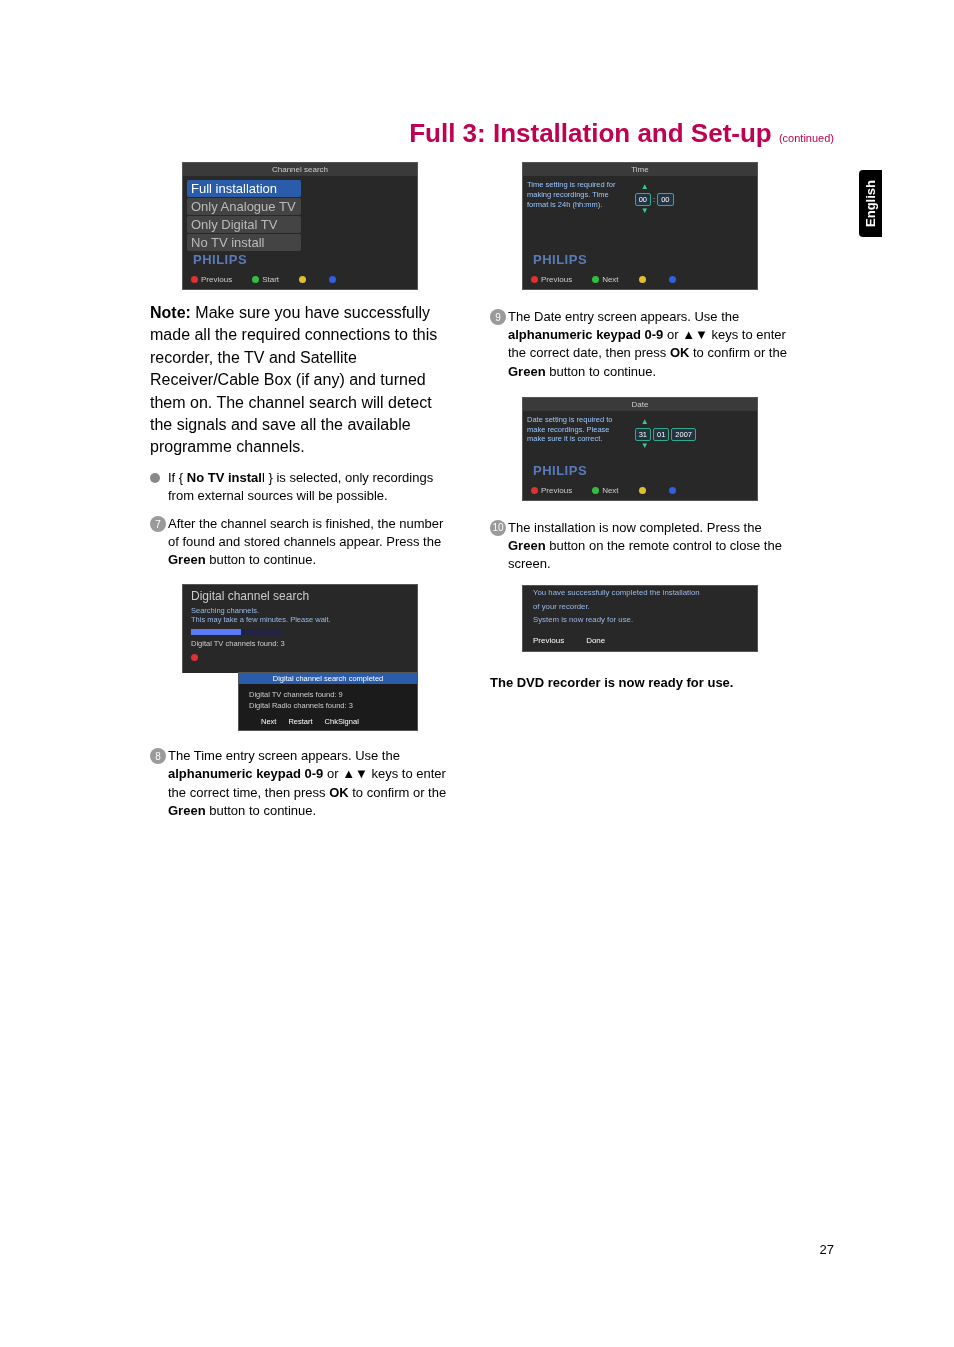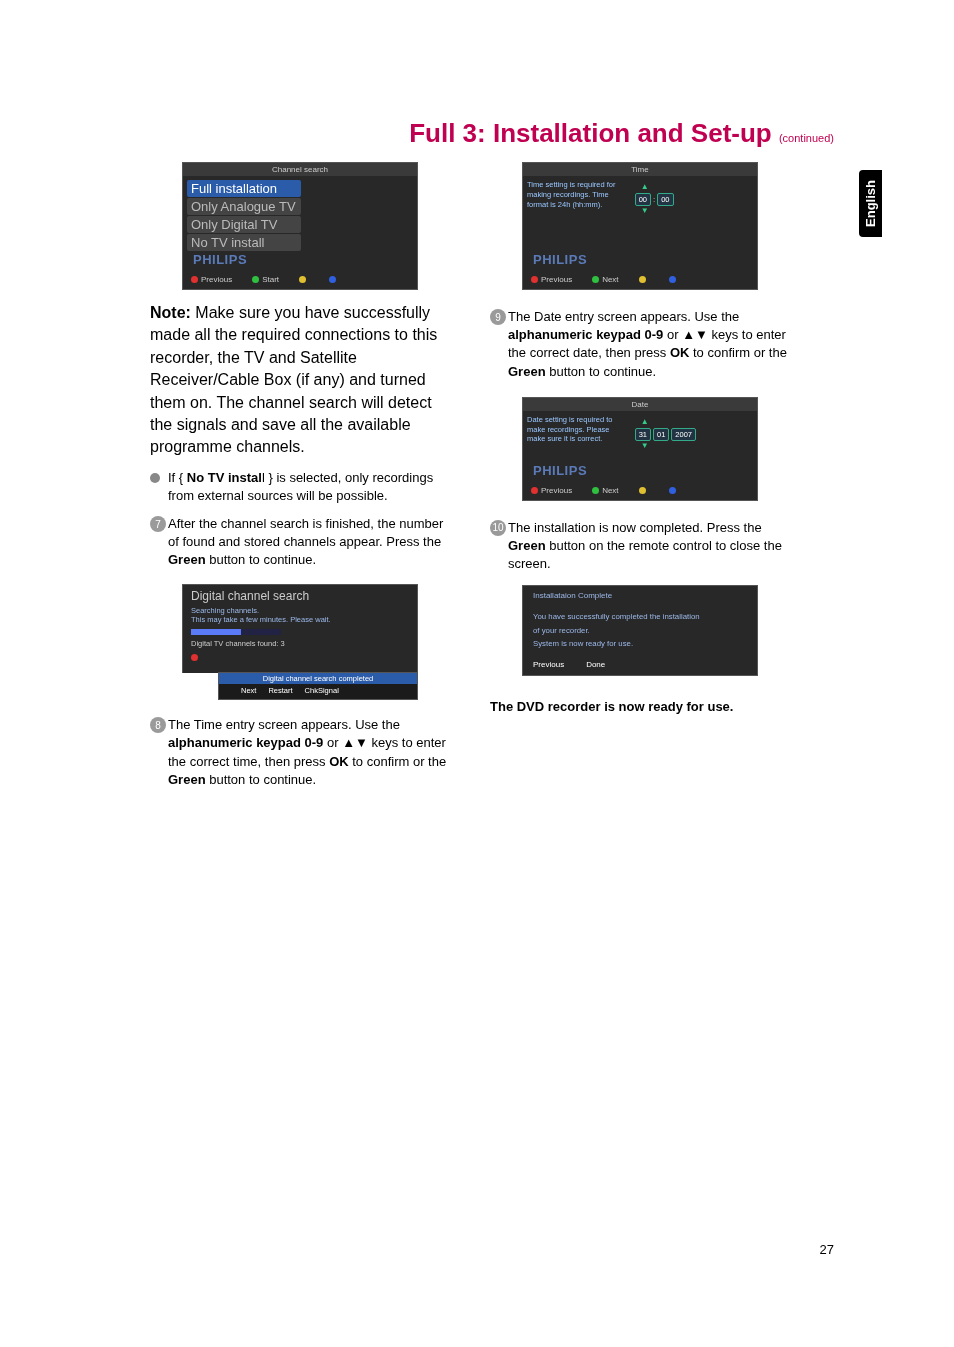--- a/index.html
+++ b/index.html
@@ -173,21 +173,21 @@
   .dcs .top .prog { height:6px; background:#224; margin:4px 0; width:90px; }
   .dcs .top .prog .fill { height:100%; width:55%; background:#5a7af8; }
   .dcs .top .found { color:#ccc; font-size:7.5px; margin-top:2px; }
   .dcs .top .reddot { width:7px;height:7px;border-radius:50%;background:#e03030;display:inline-block;margin-top:6px; }
   .dcs .bottom {
     background: #1b1b1b;
     color: #fff;
     font-size: 8px;
     border: 1px solid #555;
     margin-top: -1px;
-    margin-left: 36px;
+    margin-left: 56px;
   }
   .dcs .bottom .bar {
     background:#2a5caa;
     color:#fff;
     text-align:center;
     padding:1px;
     font-size:7.5px;
   }
   .dcs .bottom .res { padding:6px 10px 4px 10px; color:#ccc; font-size:7.5px; line-height:1.4; }
   .dcs .bottom .btns { display:flex; gap:12px; padding:2px 10px 4px 10px; font-size:7.5px; align-items:center; }
@@ -288,20 +288,24 @@
       <div class="ln">Searching channels.</div>
       <div class="ln">This may take a few minutes. Please wait.</div>
       <div class="prog">
           <div class="fill"></div>
         </div>
       <div class="found">Digital TV channels found:  3</div>
       <span class="reddot"></span>
     </div>
     <div class="bottom">
       <div class="bar">Digital channel search completed</div>
+      <div class="res">
+        <div>Digital  TV channels found:  9</div>
+        <div>Digital  Radio channels found:  3</div>
+      </div>
       <div class="btns">
         <span><span class="dot red"></span></span>
         <span><span class="dot green"></span><span class="btn-lbl">Next</span></span>
         <span><span class="dot yellow"></span><span class="btn-lbl">Restart</span></span>
         <span><span class="dot blue"></span><span class="btn-lbl">ChkSignal</span></span>
       </div>
     </div>
   </div>
 
   <div class="bullet-row" style="margin-top:16px;">
@@ -373,21 +377,20 @@
   </div>
 
   <div class="bullet-row" style="margin-top:18px;">
     <div class="mark"><span class="numcirc">10</span></div>
     <div class="txt">
       <span>The installation is now completed.  Press the </span><b>Green</b><span> button on the remote control to close the screen.</span>
     </div>
   </div>
 
   <div class="install-complete">
-    <div class="hdr">Installataion Complete</div>
     <div class="msg">
       <div>You have successfully completed the installation</div>
       <div>of your recorder.</div>
       <div>System is now ready for use.</div>
     </div>
     <div class="btnrow">
       <span><span class="dot red"></span><span class="btn-lbl">Previous</span></span>
       <span><span class="dot green"></span><span class="btn-lbl">Done</span></span>
       <span><span class="dot yellow"></span></span>
       <span><span class="dot blue"></span></span>

